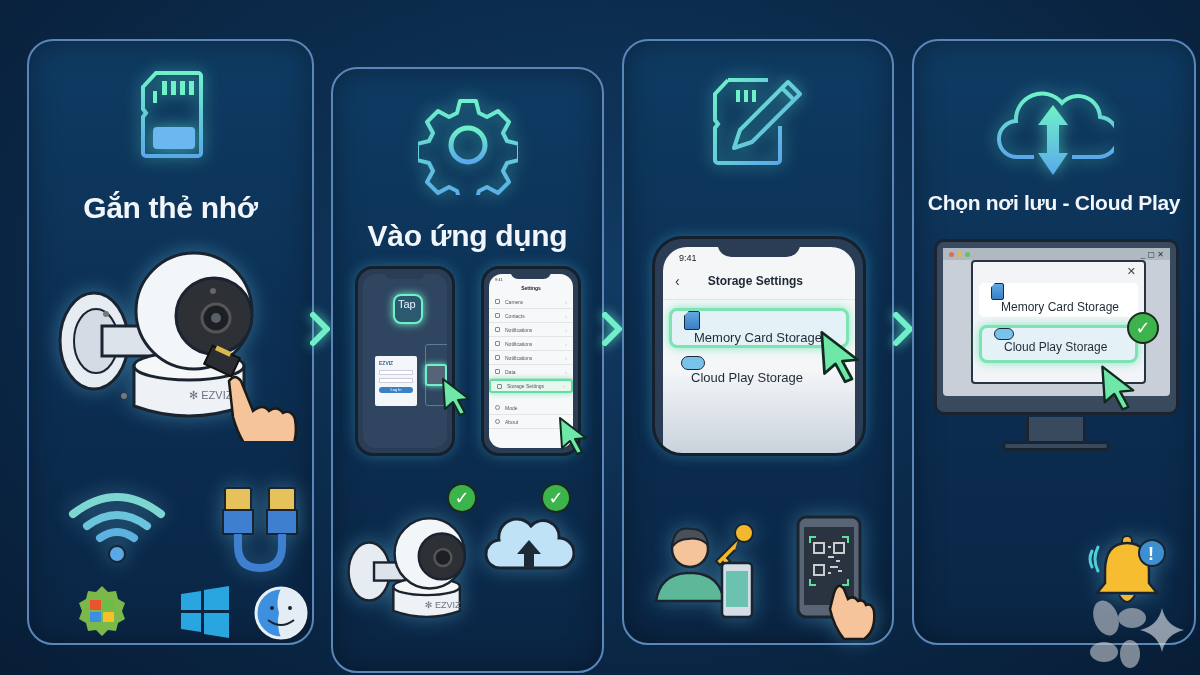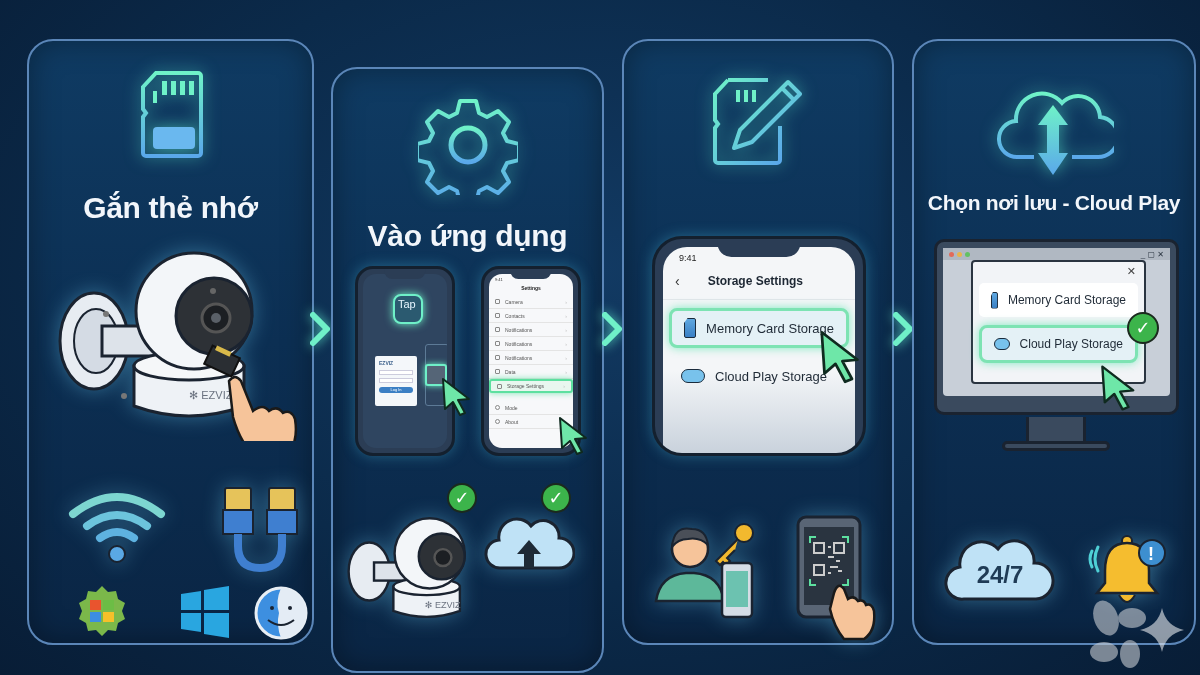--- a/index.html
+++ b/index.html
@@ -51,22 +51,22 @@
 
   .settings-row {
     height: 14px; display: flex; align-items: center; padding: 0 6px;
     font-size: 5px; color: #555; border-bottom: 1px solid #e4e4e4;
   }
   .settings-row .ico { width: 5px; height: 5px; border: 1px solid #888; border-radius: 1px; margin-right: 5px; }
   .settings-row .chev { margin-left: auto; color: #bbb; font-size: 5px; }
   .settings-row.hl { border: 2px solid #5de0a0; border-radius: 3px; background: #e8f7ef; box-shadow: 0 0 6px rgba(93,224,160,0.8); }
 
   .store-row {
-    display: flex; align-items: center; padding: 0 12px; height: 40px;
-    font-size: 13px; color: #1f2a36; background: #fff;
+    display: flex; align-items: flex-start; padding: 0 12px; height: 40px;
+    font-size: 13px; color: #1f2a36; background: #fff; flex-direction: column;
   }
   .store-row.hl {
     border: 3px solid #7de3b3; border-radius: 8px; background: #e4f1f6;
     box-shadow: 0 0 10px rgba(100,230,180,0.8);
   }
   .store-row .label { margin-left: 10px; white-space: nowrap; }
 
   .sd-mini { width: 16px; height: 20px; background: linear-gradient(#5fa8e0,#3a7fc4); border: 1.5px solid #1a2b3c; border-radius: 2px 2px 2px 2px; clip-path: polygon(30% 0,100% 0,100% 100%,0 100%,0 25%); }
   .cloud-mini { width: 24px; height: 14px; background: #78c2ec; border: 1.5px solid #1a2b3c; border-radius: 10px; }
 
@@ -365,26 +365,20 @@
       </div>
     </div>
   </div>
   <div class="abs" style="left:112px;top:376px;width:60px;height:26px;background:#3a4a5e;border-left:3px solid #1a2330;border-right:3px solid #1a2330;"></div>
   <div class="abs" style="left:88px;top:400px;width:108px;height:10px;background:#3a4a5e;border:3px solid #1a2330;border-radius:6px;"></div>
   <div class="check-badge" style="left:213px;top:271px;width:32px;height:32px;">✓</div>
   <svg class="cursor" style="left:186px;top:322px" width="38" height="50" viewBox="0 0 32 40">
     <path d="M2 2 L28 22 L17 23 L24 36 L19 38 L12 25 L4 32 Z" fill="#6ee7a8" stroke="#0f2a1f" stroke-width="2" stroke-linejoin="round"></path>
   </svg>
 
-  <div class="abs glow" style="left:30px;top:490px;width:112px;height:75px;">
-    <svg width="112" height="75" viewBox="0 0 112 75" style="position:absolute;left:0;top:0;">
-      <path d="M20 68 a16 16 0 0 1 -4 -32 a22 22 0 0 1 38 -18 a20 20 0 0 1 36 14 a16 16 0 0 1 2 36 z" fill="#bfe2f6" stroke="#1a2330" stroke-width="3"></path>
-    </svg>
-    <div style="position:absolute;left:0;right:0;top:30px;text-align:center;font-size:24px;font-weight:bold;color:#1f3b55;">24/7</div>
-  </div>
 
   <svg class="abs glow" style="left:168px;top:490px" width="90" height="82" viewBox="0 0 90 82">
     <path d="M10 20 q-4 8 0 16 M16 16 q-6 12 0 24" fill="none" stroke="#4fd0d6" stroke-width="3" stroke-linecap="round"></path>
     <circle cx="45" cy="10" r="5" fill="#f2b92e" stroke="#1a2330" stroke-width="2"></circle>
     <path d="M45 12 q-22 0 -22 28 v12 l-8 10 h60 l-8 -10 v-12 q0 -28 -22 -28 z" fill="#f5bd2f" stroke="#1a2330" stroke-width="2.5"></path>
     <path d="M37 64 q8 14 16 0" fill="#f2b92e" stroke="#1a2330" stroke-width="2"></path>
     <circle cx="70" cy="22" r="13" fill="#3d8fd0" stroke="#1a2330" stroke-width="2"></circle>
     <text x="66" y="29" font-size="18" font-weight="bold" fill="#fff" font-family="Liberation Sans, sans-serif">!</text>
   </svg>
 </div>

